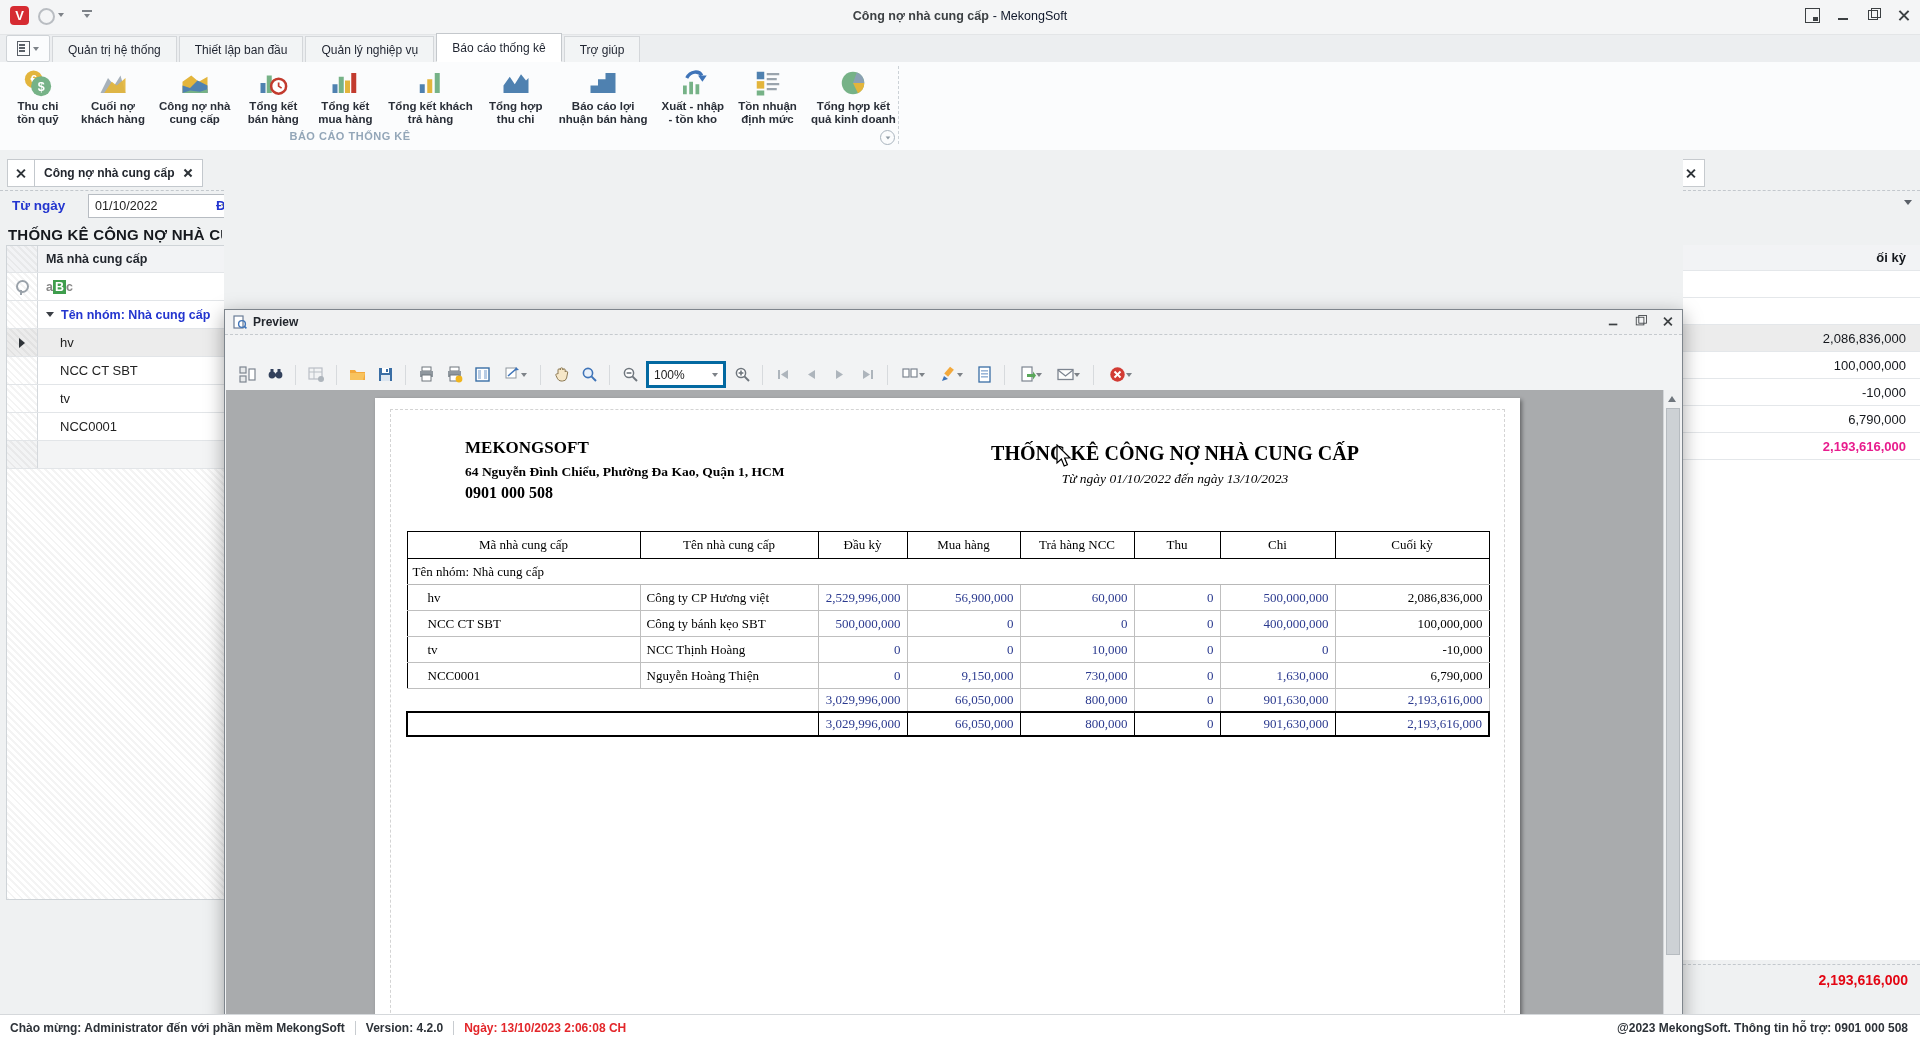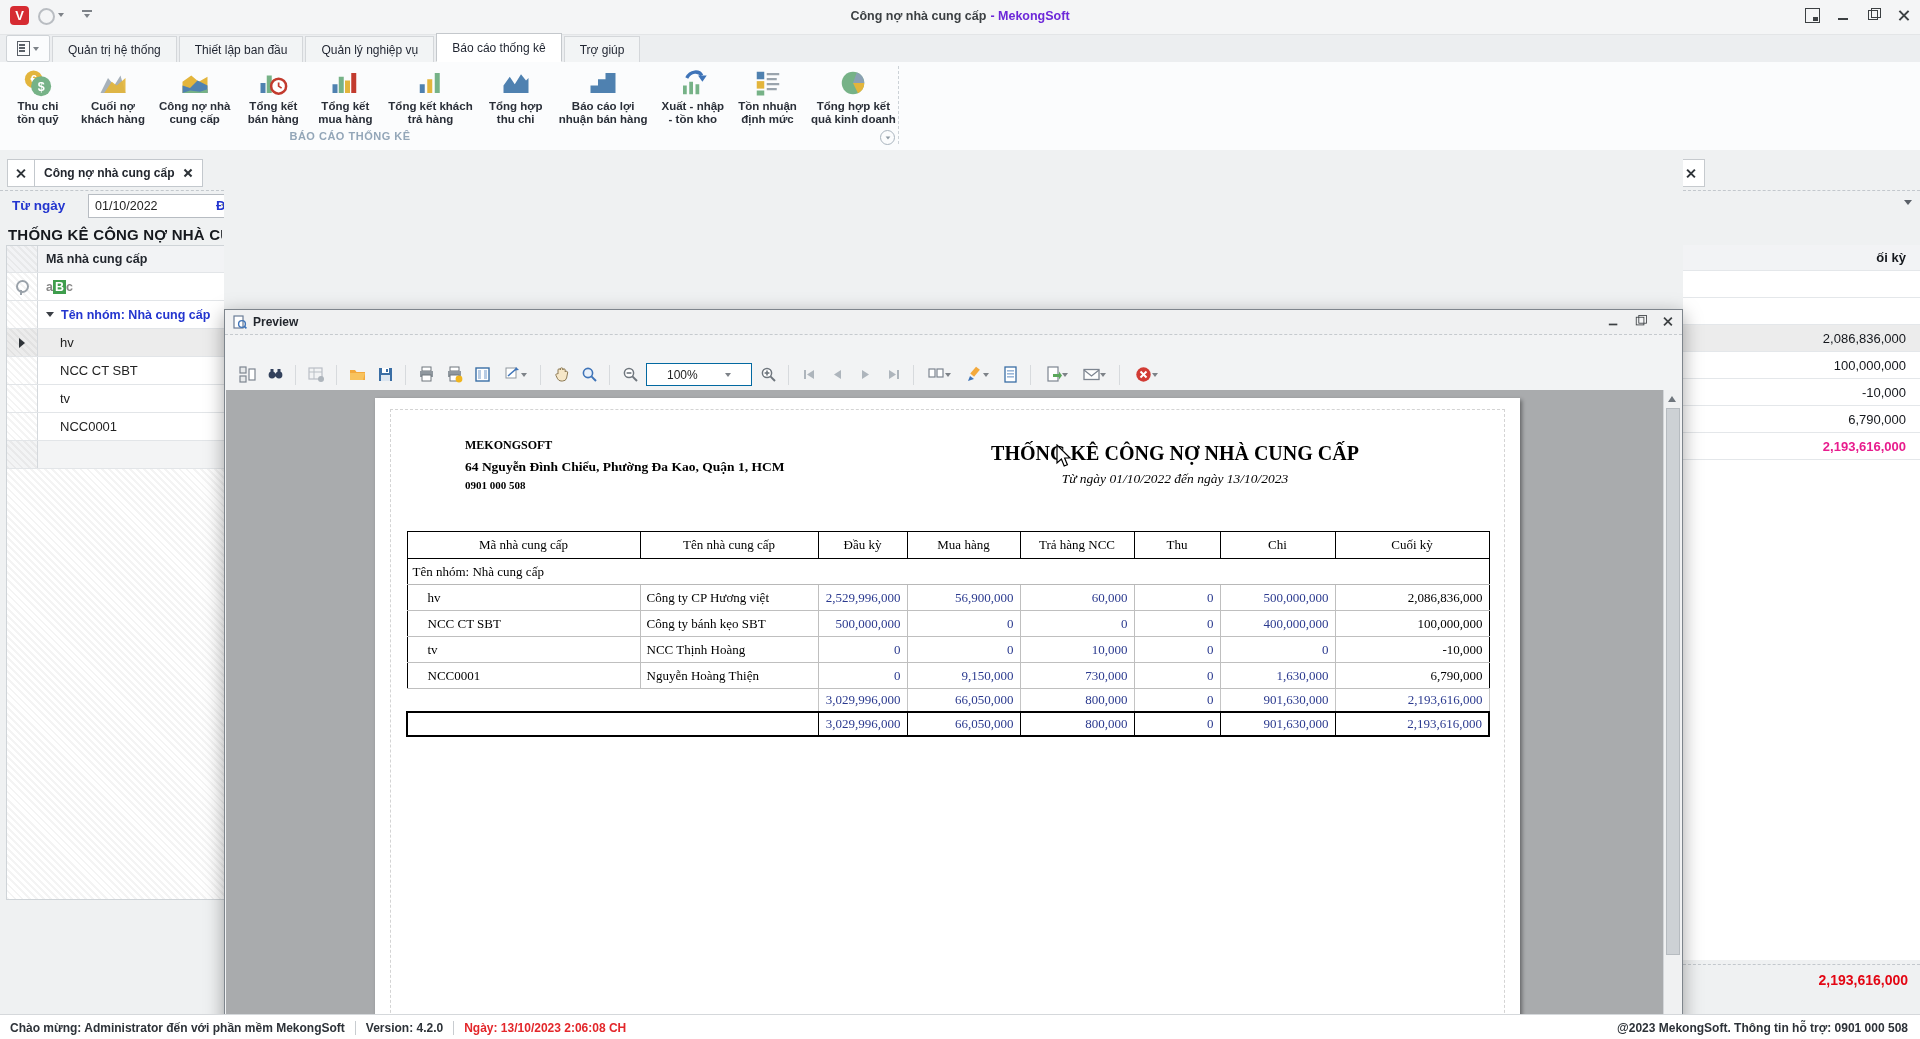--- a/index.html
+++ b/index.html
@@ -12,21 +12,21 @@
          font-weight:bold;font-size:13px;text-align:center;line-height:19px}
   .vlogo::after{content:"V"}
   .circ-ic{position:absolute;left:38px;top:8px;width:13px;height:13px;border:2px solid #b9bdc2;border-radius:50%}
   .caret{width:0;height:0;border-left:4px solid transparent;border-right:4px solid transparent;border-top:5px solid #7d8288}
   .caret-sm{border-left-width:3px;border-right-width:3px;border-top-width:4px}
   .tb-caret1{position:absolute;left:58px;top:13px}
   .pin-ic{position:absolute;left:82px;top:10px;width:10px;height:2px;background:#7d8288}
   .pin-ic::after{content:"";position:absolute;left:2px;top:4px;width:0;height:0;
         border-left:3px solid transparent;border-right:3px solid transparent;border-top:4px solid #7d8288}
   .win-title{position:absolute;left:50%;top:9px;transform:translateX(-50%);font-size:12.5px;font-weight:bold;color:#3c4043;white-space:nowrap}
-  .win-title .sfx{font-weight:bold;color:#6d28d9;margin-left:4px}
+  .win-title .sfx{font-weight:normal;color:#0f172a;margin-left:4px}
   .win-ctrls{position:absolute;right:10px;top:8px;display:flex;gap:17px;align-items:center}
   .wc{width:13px;height:13px;position:relative}
   .wc-screen{border:1.5px solid #3c4043}
   .wc-screen::after{content:"";position:absolute;right:1px;bottom:1px;width:5px;height:4px;background:#3c4043}
   .wc-min::after{content:"";position:absolute;left:1px;bottom:2px;width:10px;height:2px;background:#3c4043}
   .wc-max::after{content:"";position:absolute;left:1px;top:1px;width:8px;height:8px;border:1.5px solid #3c4043}
   .wc-max::before{content:"";position:absolute;left:4px;top:-1px;width:8px;height:8px;border:1.5px solid #3c4043;background:#f4f5f6}
   .wc-close::before,.wc-close::after{content:"";position:absolute;left:6px;top:0;width:2px;height:13px;background:#3c4043}
   .wc-close::before{transform:rotate(45deg)}.wc-close::after{transform:rotate(-45deg)}
   
@@ -83,33 +83,33 @@
   .pv-title-txt{font-size:12px;font-weight:bold;color:#23272e}
   .pv-ctrls{position:absolute;right:8px;top:5px;display:flex;gap:14px;align-items:center}
   .pv-ctrls .wc{transform:scale(.85)}
   .pv-menu{position:absolute;left:0;top:24px;right:0;height:25px;display:flex;align-items:center;gap:24px;padding-left:30px;font-size:12.5px;color:#1d2126}
   .grip{position:absolute;left:8px;top:4px;height:17px;border-left:1px solid #c9cdd1;border-right:1px solid #c9cdd1;width:2px}
   .pv-menu-caret{position:absolute;right:8px;top:10px}
   .pv-toolbar{position:absolute;left:0;top:49px;right:0;height:31px;display:flex;align-items:center;padding-left:10px;gap:4px}
   .tbtn{width:24px;height:24px;display:flex;align-items:center;justify-content:center;border-radius:2px}
   .tbtn svg{width:17px;height:17px}
   .tsep{height:20px;border-left:1px solid #d7dadd;margin:0 4px}
-  .zoombox{width:64px;height:21px;background:#fff;border:1px solid #0369a1;display:flex;align-items:center;justify-content:space-between;padding:0 20px;font-size:12px}
+  .zoombox{width:64px;height:21px;background:#fff;border:3px solid #0369a1;display:flex;align-items:center;justify-content:space-between;padding:0 5px;font-size:12px}
   .pv-doc{position:absolute;left:1px;top:80px;right:1px;bottom:32px;background:#a9abad;overflow:hidden}
   .pv-scroll{position:absolute;right:0;top:0;bottom:0;width:17px;background:#f0f1f2;border-left:1px solid #d3d6d9}
   .sc-up,.sc-dn{position:absolute;left:4px;width:0;height:0;border-left:4px solid transparent;border-right:4px solid transparent}
   .sc-up{top:6px;border-bottom:6px solid #6f767d}
   .sc-thumb{position:absolute;left:2px;top:18px;width:12px;height:545px;background:#cdd1d5;border:1px solid #b6bbc0}
   .page{position:absolute;left:149px;top:8px;width:1145px;height:682px;background:#fff;box-shadow:2px 2px 4px rgba(0,0,0,.4)}
   .mguide{position:absolute;left:15px;right:15px;top:11px;bottom:12px;border:1px dashed #d4d4d4}
   .rep{font-family:"Liberation Serif",serif;color:#000}
   .rep-co{position:absolute;left:90px;top:40px}
-  .rep-co .co{font-size:12px;font-weight:bold}
+  .rep-co .co{font-size:17px;font-weight:bold}
   .rep-co .ad{font-size:13.5px;font-weight:bold;margin-top:6px}
-  .rep-co .ph{font-size:11px;font-weight:bold;margin-top:4px}
+  .rep-co .ph{font-size:16px;font-weight:bold;margin-top:4px}
   .rep-tt{position:absolute;left:470px;top:44px;width:660px;text-align:center}
   .rep-tt .t1{font-size:20px;font-weight:bold}
   .rep-tt .t2{font-size:13.5px;font-style:italic;margin-top:6px}
   table.rt{position:absolute;left:31px;top:133px;border-collapse:collapse;table-layout:fixed;width:1082px;
            font-family:"Liberation Serif",serif;font-size:13px}
   .rt th{border:1px solid #000;font-weight:normal;padding:5px 2px;text-align:center;height:16px}
   .rt td{padding:4px 6px;height:17px;overflow:hidden;white-space:nowrap}
   .rt .grp td{border-left:1px solid #000;border-right:1px solid #000;border-bottom:1px solid #b8b8b8;padding-left:5px}
   .rt .dr td{border-bottom:1px solid #bfbfbf;border-right:1px solid #bfbfbf}
   .rt .dr td:first-child{border-left:1px solid #000;padding-left:20px}

